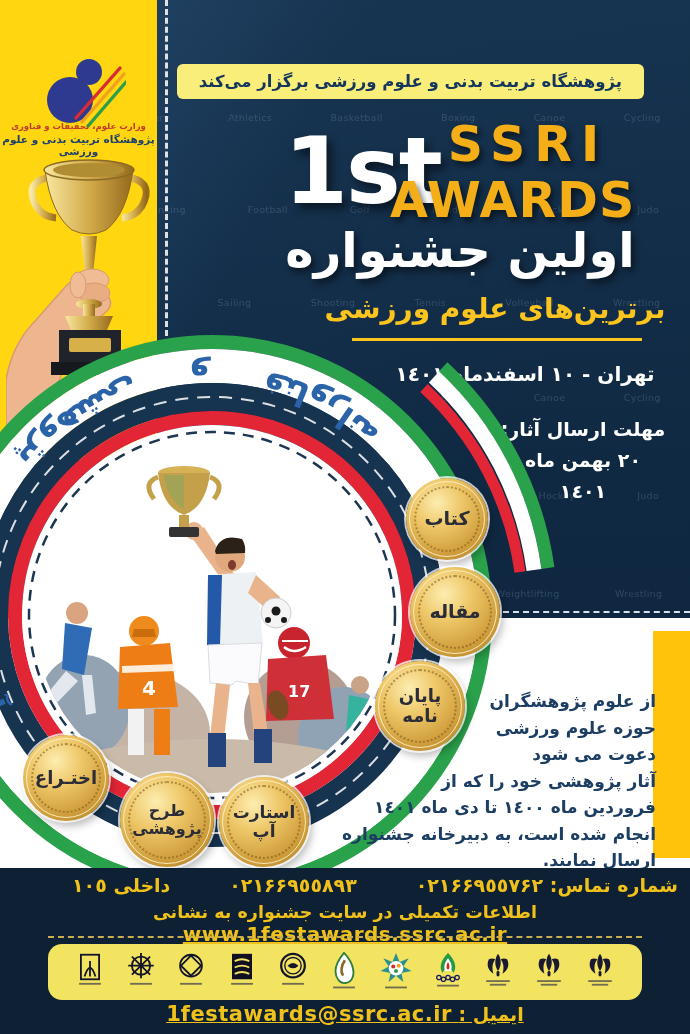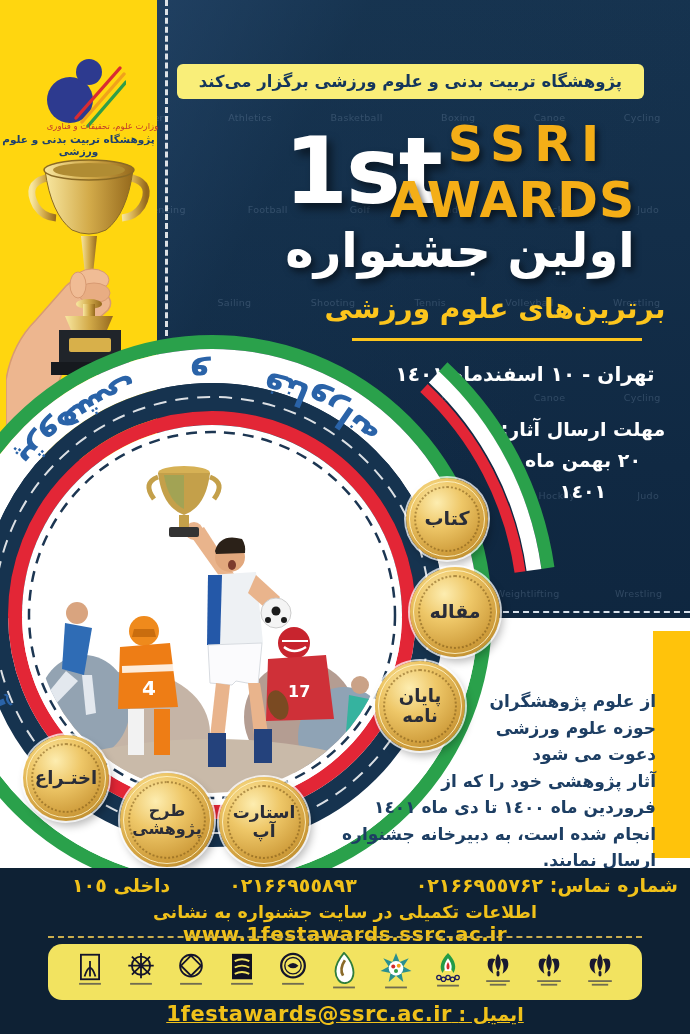--- a/index.html
+++ b/index.html
@@ -14,21 +14,21 @@
   .sports-row span{color:#8aa2bd;opacity:.26;font-size:9.5px;letter-spacing:.3px;}
   
   #white-band{position:absolute;left:0;top:618px;width:690px;height:250px;background:#ffffff;z-index:2;}
   #yellow-strip{position:absolute;left:653px;top:631px;width:37px;height:227px;background:#ffc30b;z-index:3;}
   #band-dash{position:absolute;left:0;top:611px;width:690px;border-top:2px dashed #d9e2ec;z-index:3;}
   
   #left-panel{position:absolute;left:0;top:0;width:157px;height:460px;background:#ffd60f;z-index:4;}
   #left-dash{position:absolute;left:165px;top:0;height:336px;border-left:3px dashed rgba(255,255,255,.85);z-index:4;}
   #institute-logo{position:absolute;left:38px;top:50px;z-index:5;}
   .org-line{position:absolute;left:0;width:157px;text-align:center;z-index:5;}
-  #org-ministry{top:121px;font-size:8.5px;font-weight:normal;color:#c23a2b;margin-left:24px;}
+  #org-ministry{top:121px;font-size:8.5px;font-weight:bold;color:#c23a2b;}
   #org-institute{top:133px;font-size:10.5px;font-weight:bold;color:#1c3f6e;}
   #trophy-hand{position:absolute;left:6px;top:152px;z-index:5;}
   
   .hl{position:absolute;z-index:5;}
   #banner-pill{right:46px;top:64px;background:#f9ee79;color:#14365c;font-weight:bold;
     font-size:16.5px;padding:8px 22px;border-radius:6px;direction:rtl;}
   #title-1st{left:284px;top:118px;font-size:92px;font-weight:700;color:#ffffff;
     text-shadow:5px 6px 9px rgba(0,0,0,.5);letter-spacing:-2px;}
   #title-ssri{left:428px;top:116px;width:200px;text-align:center;font-size:49px;font-weight:900;
     color:#f4ae17;letter-spacing:9px;text-shadow:3px 4px 6px rgba(0,0,0,.55);}
@@ -66,21 +66,21 @@
   
   #invitation{position:absolute;right:34px;top:688px;width:340px;z-index:7;direction:rtl;
     text-align:right;color:#1d3e63;font-weight:800;font-size:17px;line-height:26.5px;}
   
   #footer{position:absolute;left:0;top:868px;width:690px;height:166px;background:#0e2134;z-index:8;}
   .gold{color:#f0c11a;}
   #contact-row{position:absolute;left:0;top:6px;width:690px;display:flex;justify-content:space-between;
     padding:0 12px 0 72px;box-sizing:border-box;direction:rtl;font-weight:800;font-size:19px;}
   #site-row{position:absolute;left:0;top:34px;width:690px;text-align:center;direction:rtl;
     font-weight:800;font-size:17.5px;}
-  #site-row .latin{font-size:20px;font-weight:800;letter-spacing:.5px;}
+  #site-row .latin{font-size:20px;font-weight:800;letter-spacing:.5px;text-decoration:underline;}
   #footer-dash{position:absolute;left:48px;top:68px;width:594px;border-top:2px dashed #c9ad4e;}
   #logo-bar{position:absolute;left:48px;top:76px;width:594px;height:56px;background:#f2e360;
     border-radius:14px;display:flex;align-items:center;justify-content:space-evenly;padding:0 8px;box-sizing:border-box;}
   .partner-logo{display:flex;flex-direction:column;align-items:center;}
   #email-row{position:absolute;left:0;top:134px;width:690px;text-align:center;direction:rtl;
     font-weight:800;font-size:19px;text-decoration:underline;}
   #email-row .latin{font-size:21px;letter-spacing:.5px;}
 </style>
 </head>
 <body>

